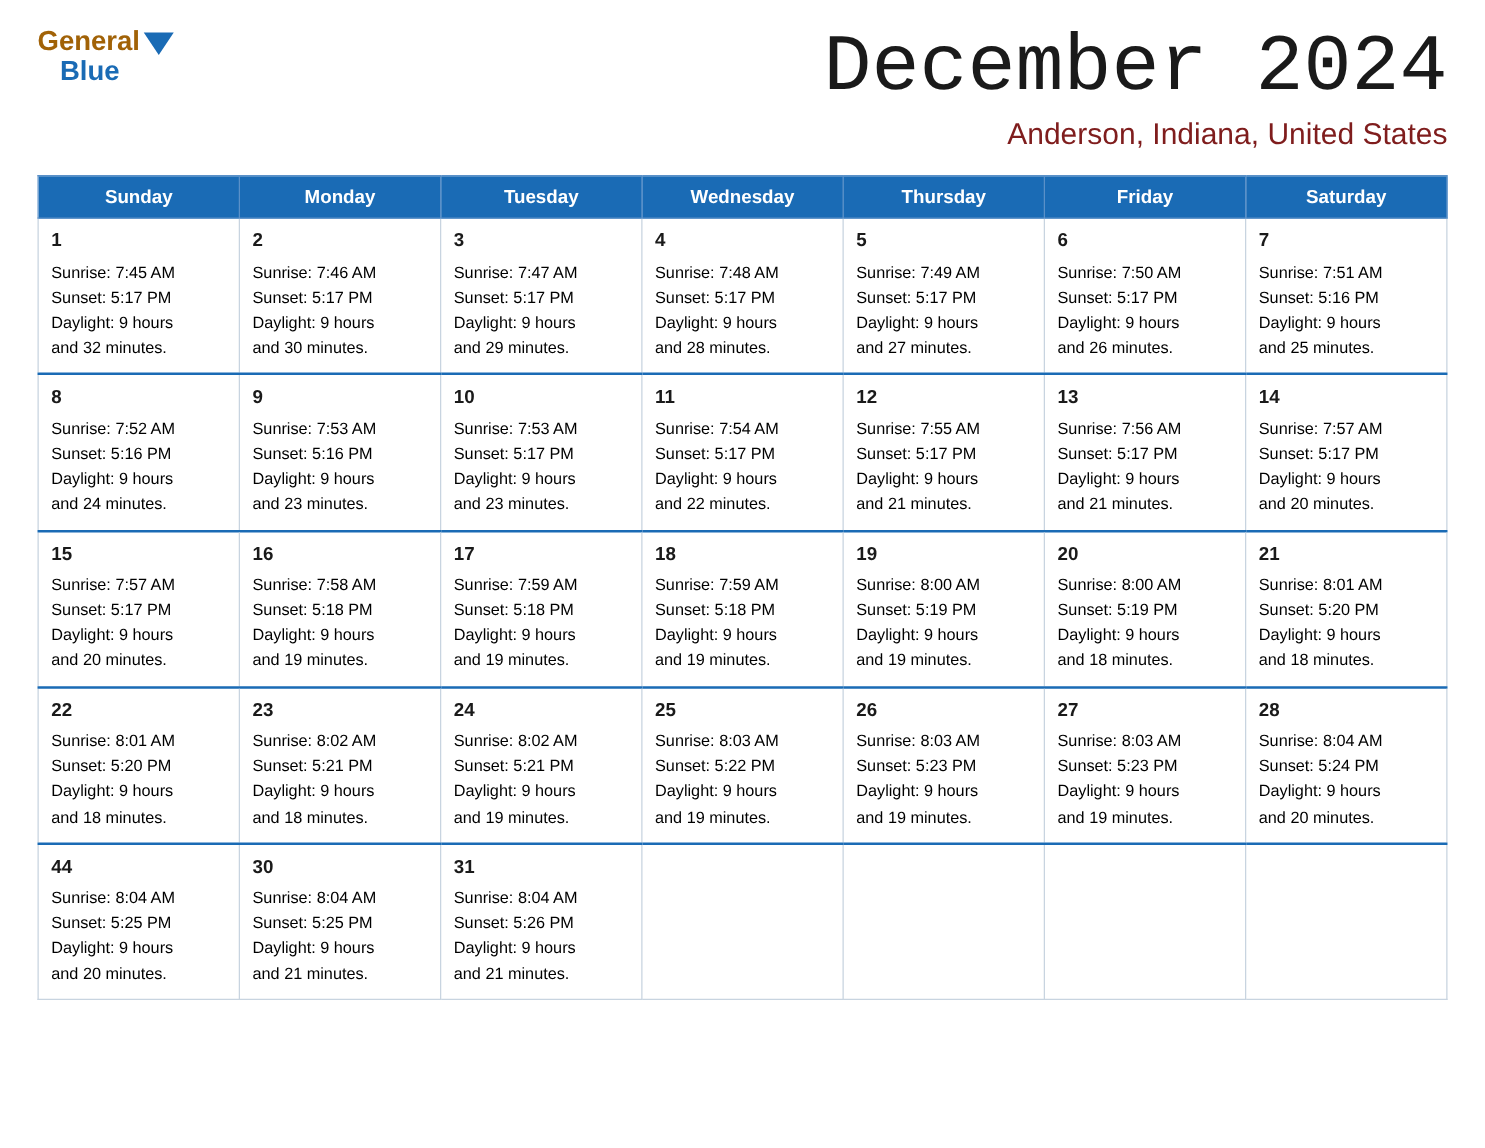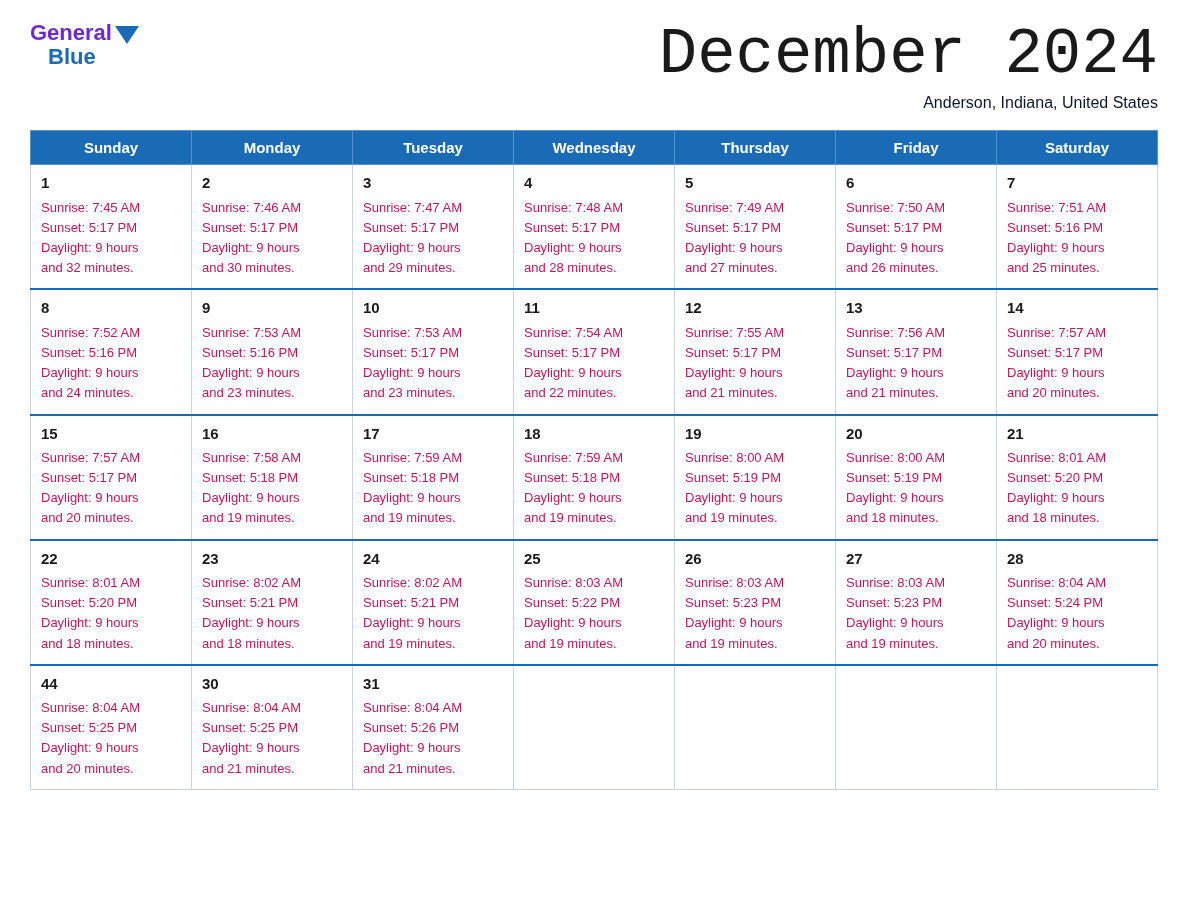--- a/index.html
+++ b/index.html
@@ -22,21 +22,21 @@
       flex-direction: column;
       align-items: flex-start;
     }
     .logo-top {
       display: flex;
       align-items: center;
     }
     .logo-general {
       font-size: 22px;
       font-weight: bold;
-      color: #6d28d9;
+      color: #a16207;
       letter-spacing: 0;
     }
     .logo-arrow {
       width: 0;
       height: 0;
       border-left: 12px solid transparent;
       border-right: 12px solid transparent;
       border-top: 18px solid #1a6bb5;
       margin-left: 3px;
       margin-top: 4px;
@@ -52,22 +52,22 @@
       text-align: right;
     }
     .month-title {
       font-size: 64px;
       font-weight: normal;
       color: #1a1a1a;
       line-height: 1.1;
       font-family: Liberation Mono, monospace;
     }
     .location-title {
-      font-size: 16px;
-      color: #0f172a;
+      font-size: 24px;
+      color: #7f1d1d;
       margin-top: 4px;
     }
     .calendar {
       width: 100%;
       border-collapse: collapse;
       border: 1px solid #a0b0c0;
     }
     .calendar th {
       background: #1a6bb5;
       color: #fff;
@@ -91,21 +91,21 @@
       background: #fff;
     }
     .day-num {
       font-size: 15px;
       font-weight: bold;
       color: #1a1a1a;
       display: block;
       margin-bottom: 3px;
     }
     .day-info {
-      color: #be185d;
+      color: #000000;
       font-size: 13px;
       line-height: 1.55;
     }
     .row-divider td {
       border-top: 2px solid #1a6bb5 !important;
     }
   </style>
 </head>
 <body>
 

